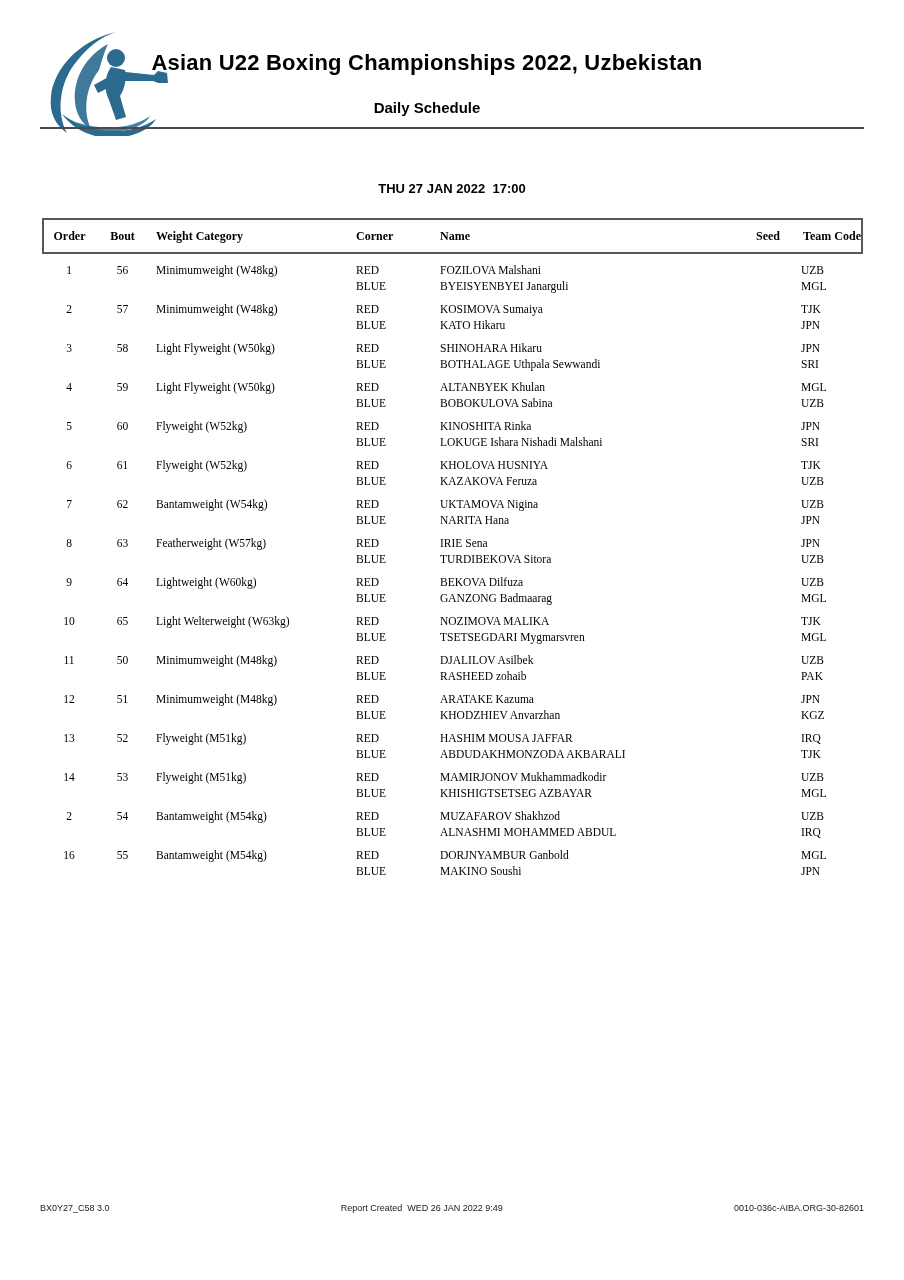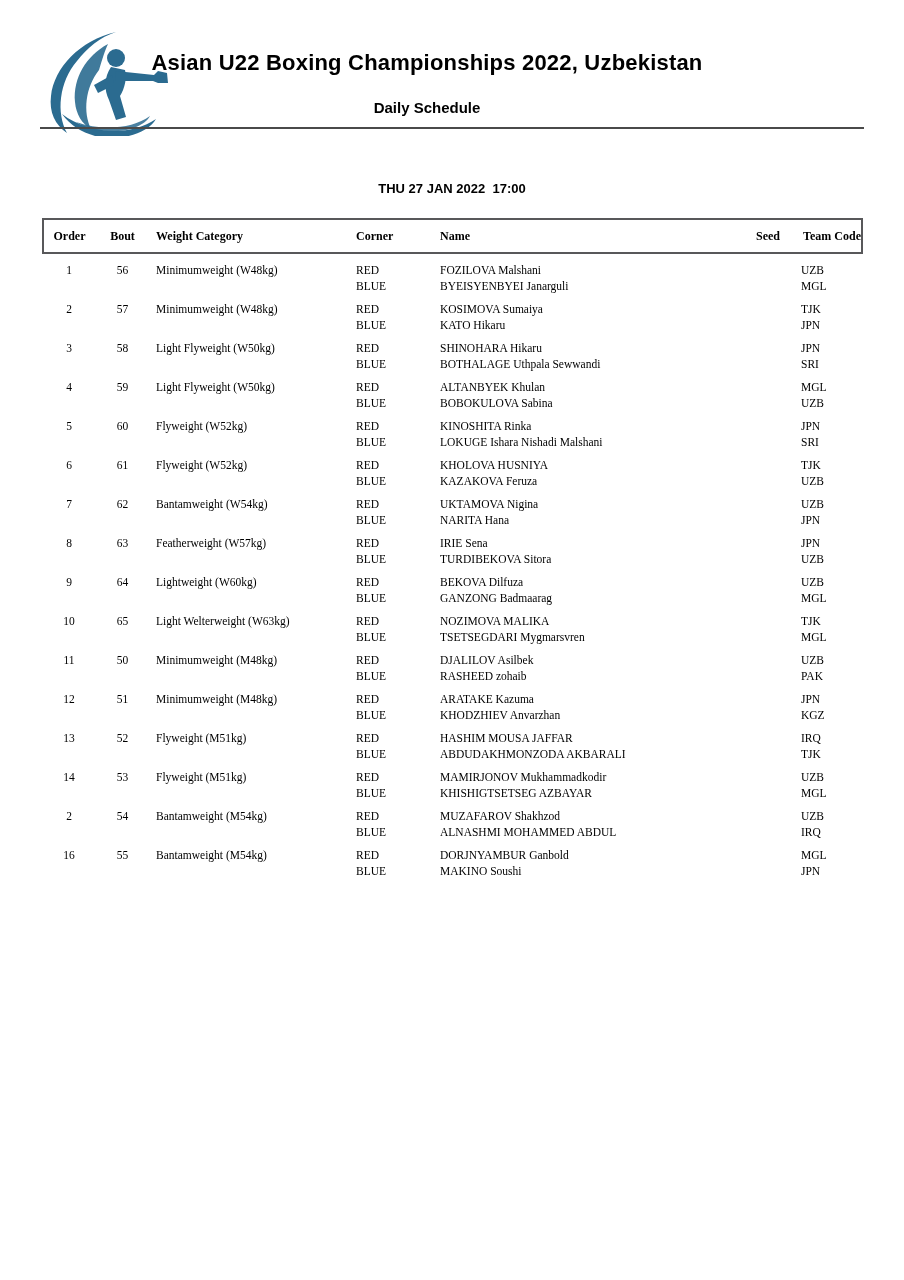--- a/index.html
+++ b/index.html
@@ -344,15 +344,20 @@
         <tr class="blue-row">
           <td class="col-corner">BLUE</td>
           <td class="col-name">MAKINO Soushi</td>
           <td class="col-seed"></td>
           <td class="col-team">JPN</td>
         </tr>
       </tbody>
   </table>
 
   <div class="footer">
+    <div class="f-row f-row3">
+      <span>BX0Y27_C58 3.0</span>
+      <span class="f-center">Report Created  WED 26 JAN 2022 9:49</span>
+      <span>0010-036c-AIBA.ORG-30-82601</span>
+    </div>
   </div>
 
 </div>
 
 </body></html>

